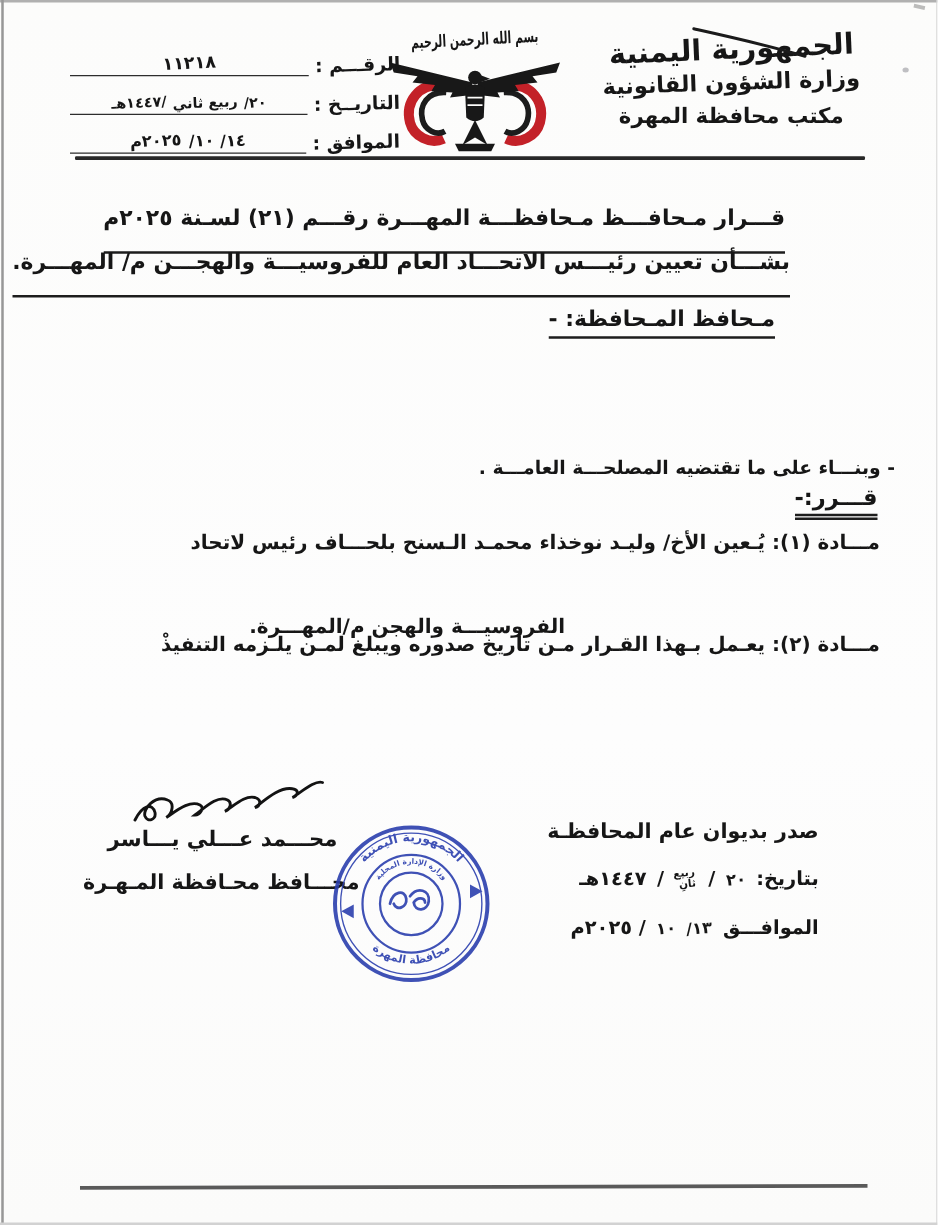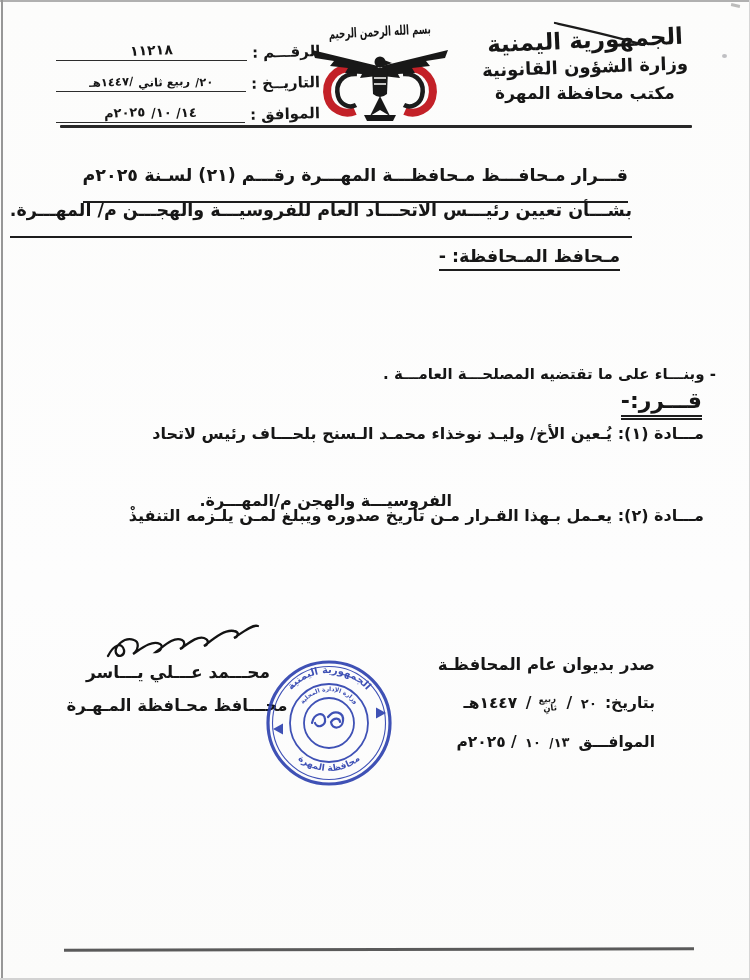--- a/index.html
+++ b/index.html
@@ -42,21 +42,21 @@
   
   .title1{position:absolute;top:165px;right:122px;width:412px;text-align:center;white-space:nowrap;}
   .title2{position:absolute;top:200px;right:118px;width:516px;text-align:center;white-space:nowrap;}
   .title1 span,.title2 span{display:inline-block;font-size:17.5px;font-weight:bold;border-bottom:2.2px solid #1d1d1d;padding-bottom:16px;}
   .gov-head{position:absolute;top:246px;right:130px;font-size:17.5px;font-weight:bold;border-bottom:2.4px solid #1d1d1d;padding-bottom:3px;white-space:nowrap;}
 
   .bullet{position:absolute;right:34px;font-size:15px;font-weight:bold;white-space:nowrap;}
   .b1{top:291px;}
   .b2{top:332px;margin-top:33px;}
 
-  .decide{position:absolute;top:388px;right:48px;font-size:22px;font-weight:bold;border-bottom:5px double #1d1d1d;padding-bottom:2px;white-space:nowrap;text-align:center;}
+  .decide{position:absolute;top:388px;right:48px;font-size:18px;font-weight:bold;border-bottom:5px double #1d1d1d;padding-bottom:2px;white-space:nowrap;text-align:center;}
 
   .article{position:absolute;font-size:16px;font-weight:bold;white-space:nowrap;}
   .a1l1{top:424px;right:46px;}
   .a1l2{top:491px;right:298px;}
   .a2{top:506px;right:46px;}
 
   
   .issued-line{position:absolute;top:655px;right:95px;font-size:16.5px;font-weight:800;white-space:nowrap;}
   .issue-date{position:absolute;top:694px;right:95px;font-size:15.5px;font-weight:800;white-space:nowrap;}
   .issue-greg{position:absolute;top:733px;right:95px;font-size:15.5px;font-weight:800;white-space:nowrap;}

